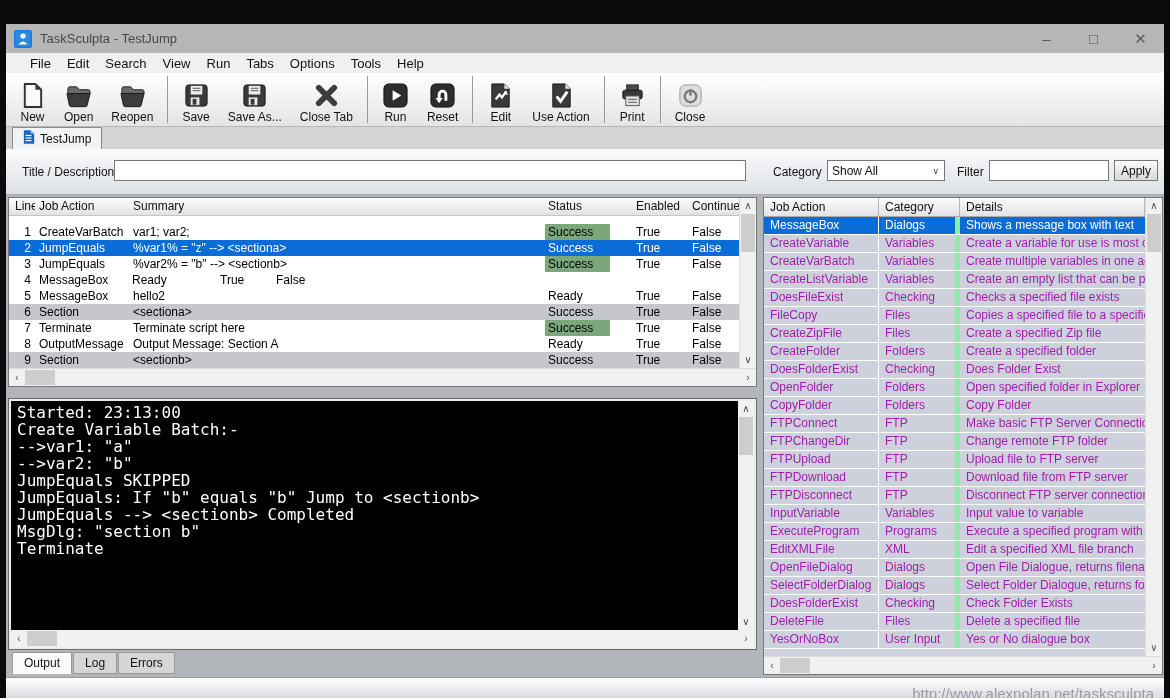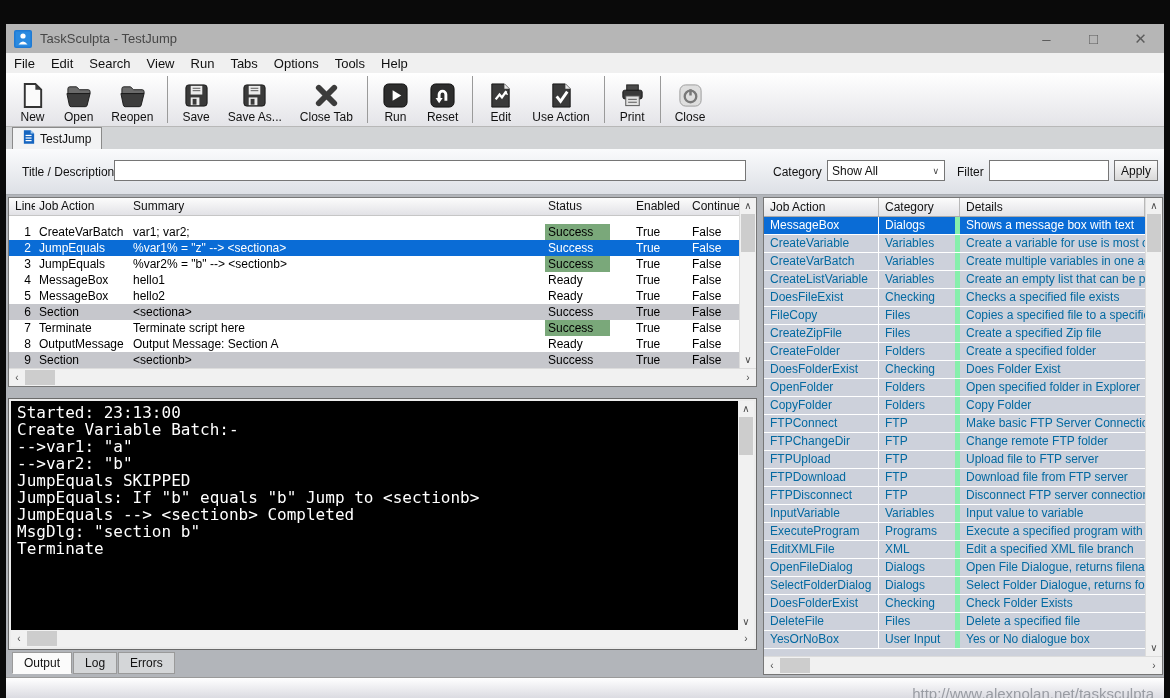--- a/index.html
+++ b/index.html
@@ -8,21 +8,21 @@
 
   
   .titlebar{height:29px;background:#b6b6b6;display:flex;align-items:center;padding-left:8px;flex:none;}
   .app-icon{width:18px;height:18px;margin-right:8px;flex:none;}
   .app-icon svg{display:block;}
   .title-text{font-size:13px;color:#474747;}
   .win-controls{margin-left:auto;display:flex;height:100%;}
   .win-btn{width:47px;display:flex;align-items:center;justify-content:center;color:#5c5c5c;font-size:15px;}
 
   
-  .menubar{height:20px;background:#f0f0f0;display:flex;align-items:center;font-size:13px;color:#111;flex:none;padding-left:0;}
+  .menubar{height:20px;background:#f0f0f0;display:flex;align-items:center;font-size:13px;color:#111;flex:none;padding-left:16px;}
   .menu-item{padding:0 8px;}
 
   
   .toolbar{height:53px;background:linear-gradient(#ffffff,#e4e4e8);display:flex;align-items:stretch;flex:none;border-bottom:1px solid #b8b8b8;padding-left:4px;}
   .tb-btn{display:flex;flex-direction:column;align-items:center;justify-content:flex-end;padding:3px 9px 2px;}
   .tb-ic{height:28px;display:flex;align-items:center;}
   .tb-ic svg{width:27px;height:27px;display:block;}
   .tb-lb{font-size:12px;color:#111;margin-top:1px;white-space:nowrap;}
   .tb-sep{width:1px;background:#9a9a9a;margin:3px 5px;}
 
@@ -77,21 +77,21 @@
   
   .actions-panel{position:absolute;left:757px;top:0;width:401px;bottom:0;}
   .cat-select{position:absolute;left:64px;top:11px;width:118px;height:21px;border:1px solid #767676;background:#fff;font-size:12px;display:flex;align-items:center;padding-left:4px;box-sizing:border-box;color:#111;}
   .cat-chev{margin-left:auto;padding-right:5px;color:#444;font-size:9px;}
   .apply-btn{position:absolute;left:351px;top:11px;width:44px;height:21px;border:1px solid #767676;background:linear-gradient(#fbfbfb,#d9d9d9);font-size:12px;display:flex;align-items:center;justify-content:center;box-sizing:border-box;color:#111;}
   .actions-table{position:absolute;left:0;top:48px;width:400px;height:478px;border:1px solid #767676;background:#cdd1db;box-sizing:border-box;display:flex;flex-direction:column;}
   .at-main{flex:1;display:flex;overflow:hidden;}
   .at-content{flex:1;display:flex;flex-direction:column;overflow:hidden;background:#cdd1db;}
   .at-header{height:18px;line-height:18px;background:linear-gradient(#fcfcfc,#e2e2e6);display:flex;font-size:12px;color:#111;border-bottom:1px solid #aaa;flex:none;}
   .at-header>div{border-right:1px solid #b8b8b8;}
-  .arow{display:flex;height:18px;line-height:17px;font-size:12px;color:#0369a1;border-bottom:1px solid #fff;box-sizing:border-box;background:#cdd1db;flex:none;}
+  .arow{display:flex;height:18px;line-height:17px;font-size:12px;color:#a21caf;border-bottom:1px solid #fff;box-sizing:border-box;background:#cdd1db;flex:none;}
   .arow.selected{background:#0a6cd6;color:#fff;}
   .r-act{width:115px;padding-left:6px;box-sizing:border-box;border-right:1px solid #fff;flex:none;overflow:hidden;white-space:nowrap;}
   .r-cat{width:81px;padding-left:6px;box-sizing:border-box;border-right:5px solid #86efac;flex:none;overflow:hidden;white-space:nowrap;}
   .r-det{flex:1;padding-left:6px;overflow:hidden;white-space:nowrap;}
 
   
   .statusbar{height:30px;flex:none;background:linear-gradient(#ffffff,#c9c9d2);border-top:1px solid #9a9a9a;display:flex;align-items:center;justify-content:flex-end;padding-right:10px;font-size:15px;color:#999ca3;}
 </style>
 </head>
 <body>
@@ -311,21 +311,20 @@
                 <div class="c-line">3</div>
                 <div class="c-act">JumpEquals</div>
                 <div class="c-sum">%var2% = "b" --&gt; &lt;sectionb&gt;</div>
                 <div class="c-status green">Success</div>
                 <div class="c-en">True</div>
                 <div class="c-cont">False</div>
               </div>
               <div class="jrow normal">
                 <div class="c-line">4</div>
                 <div class="c-act">MessageBox</div>
-                <div class="c-sum">hello1</div>
                 <div class="c-status">Ready</div>
                 <div class="c-en">True</div>
                 <div class="c-cont">False</div>
               </div>
               <div class="jrow normal">
                 <div class="c-line">5</div>
                 <div class="c-act">MessageBox</div>
                 <div class="c-sum">hello2</div>
                 <div class="c-status">Ready</div>
                 <div class="c-en">True</div>

